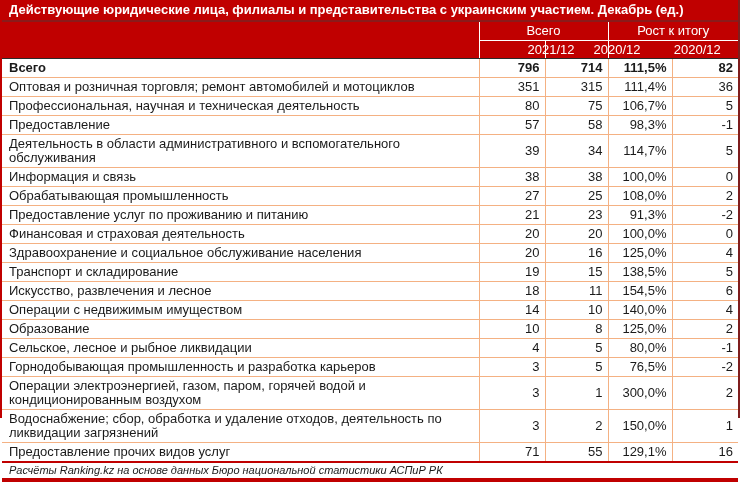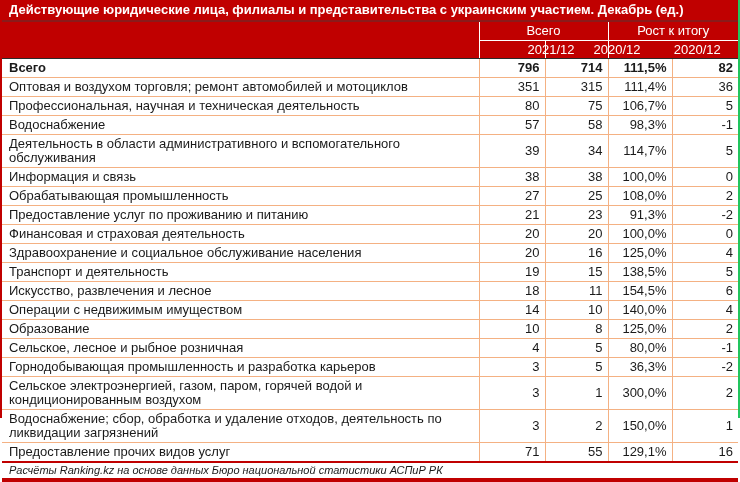--- a/index.html
+++ b/index.html
@@ -2,21 +2,21 @@
 <html><head>
 <meta charset="utf-8">
 <style>
   * { box-sizing: border-box; margin: 0; padding: 0; }
   html, body { width: 740px; height: 482px; overflow: hidden; background: #fff; }
   body { font-family: "Liberation Sans", "DejaVu Sans", sans-serif; color: #1a1a1a; }
 
   .frame {
     width: 740px; height: 418px;
     border-left: 2px solid #C00000;
-    border-right: 2px solid #22c55e;
+    border-right: 2px solid #7f1d1d;
     background: #fff;
   }
 
   .title-bar {
     height: 22px;
     background: #C00000;
     color: #ffffff;
     font-weight: bold;
     font-size: 13px;
     line-height: 19px;
@@ -104,35 +104,35 @@
     </thead>
     <tbody>
         <tr class="row-bold">
     <td class="label">Всего</td>
     <td class="num">796</td>
     <td class="num">714</td>
     <td class="num">111,5%</td>
     <td class="num">82</td>
   </tr>
         <tr>
-    <td class="label">Оптовая и воздухом торговля; ремонт автомобилей и мотоциклов</td>
+    <td class="label">Оптовая и розничная торговля; ремонт автомобилей и мотоциклов</td>
     <td class="num">351</td>
     <td class="num">315</td>
     <td class="num">111,4%</td>
     <td class="num">36</td>
   </tr>
         <tr>
     <td class="label">Профессиональная, научная и техническая деятельность</td>
     <td class="num">80</td>
     <td class="num">75</td>
     <td class="num">106,7%</td>
     <td class="num">5</td>
   </tr>
         <tr>
-    <td class="label">Водоснабжение</td>
+    <td class="label">Предоставление</td>
     <td class="num">57</td>
     <td class="num">58</td>
     <td class="num">98,3%</td>
     <td class="num">-1</td>
   </tr>
         <tr>
     <td class="label">Деятельность в области административного и вспомогательного обслуживания</td>
     <td class="num">39</td>
     <td class="num">34</td>
     <td class="num">114,7%</td>
@@ -167,21 +167,21 @@
     <td class="num">0</td>
   </tr>
         <tr>
     <td class="label">Здравоохранение и социальное обслуживание населения</td>
     <td class="num">20</td>
     <td class="num">16</td>
     <td class="num">125,0%</td>
     <td class="num">4</td>
   </tr>
         <tr>
-    <td class="label">Транспорт и деятельность</td>
+    <td class="label">Транспорт и складирование</td>
     <td class="num">19</td>
     <td class="num">15</td>
     <td class="num">138,5%</td>
     <td class="num">5</td>
   </tr>
         <tr>
     <td class="label">Искусство, развлечения и лесное</td>
     <td class="num">18</td>
     <td class="num">11</td>
     <td class="num">154,5%</td>
@@ -195,35 +195,35 @@
     <td class="num">4</td>
   </tr>
         <tr>
     <td class="label">Образование</td>
     <td class="num">10</td>
     <td class="num">8</td>
     <td class="num">125,0%</td>
     <td class="num">2</td>
   </tr>
         <tr>
-    <td class="label">Сельское, лесное и рыбное розничная</td>
+    <td class="label">Сельское, лесное и рыбное ликвидации</td>
     <td class="num">4</td>
     <td class="num">5</td>
     <td class="num">80,0%</td>
     <td class="num">-1</td>
   </tr>
         <tr>
     <td class="label">Горнодобывающая промышленность и разработка карьеров</td>
     <td class="num">3</td>
     <td class="num">5</td>
-    <td class="num">36,3%</td>
+    <td class="num">76,5%</td>
     <td class="num">-2</td>
   </tr>
         <tr>
-    <td class="label">Сельское электроэнергией, газом, паром, горячей водой и кондиционированным воздухом</td>
+    <td class="label">Операции электроэнергией, газом, паром, горячей водой и кондиционированным воздухом</td>
     <td class="num">3</td>
     <td class="num">1</td>
     <td class="num">300,0%</td>
     <td class="num">2</td>
   </tr>
         <tr>
     <td class="label">Водоснабжение; сбор, обработка и удаление отходов, деятельность по ликвидации загрязнений</td>
     <td class="num">3</td>
     <td class="num">2</td>
     <td class="num">150,0%</td>

